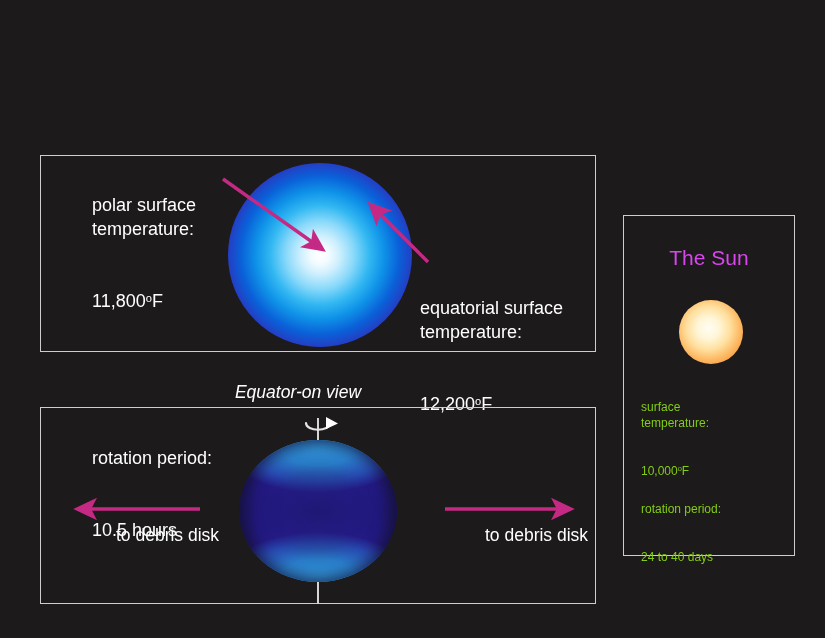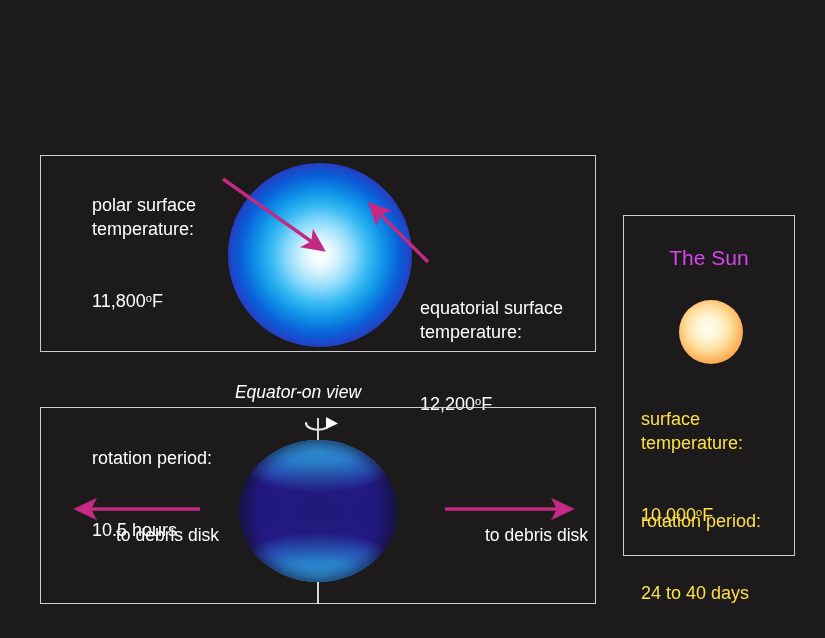--- a/index.html
+++ b/index.html
@@ -152,23 +152,23 @@
     left: 623px;
     top: 246px;
     width: 172px;
     text-align: center;
     font-size: 21px;
     color: #d946ef;
   }
   .sun-text {
     position: absolute;
     left: 641px;
-    font-size: 18px;
+    font-size: 12px;
     line-height: 1.33;
-    color: #fde047;
+    color: #84cc16;
     white-space: pre-line;
   }
   #sun-temp     { top: 384px; }
   #sun-rotation { top: 486px; }
 
   
   .callout {
     position: absolute;
     font-size: 18px;
     line-height: 1.33;

